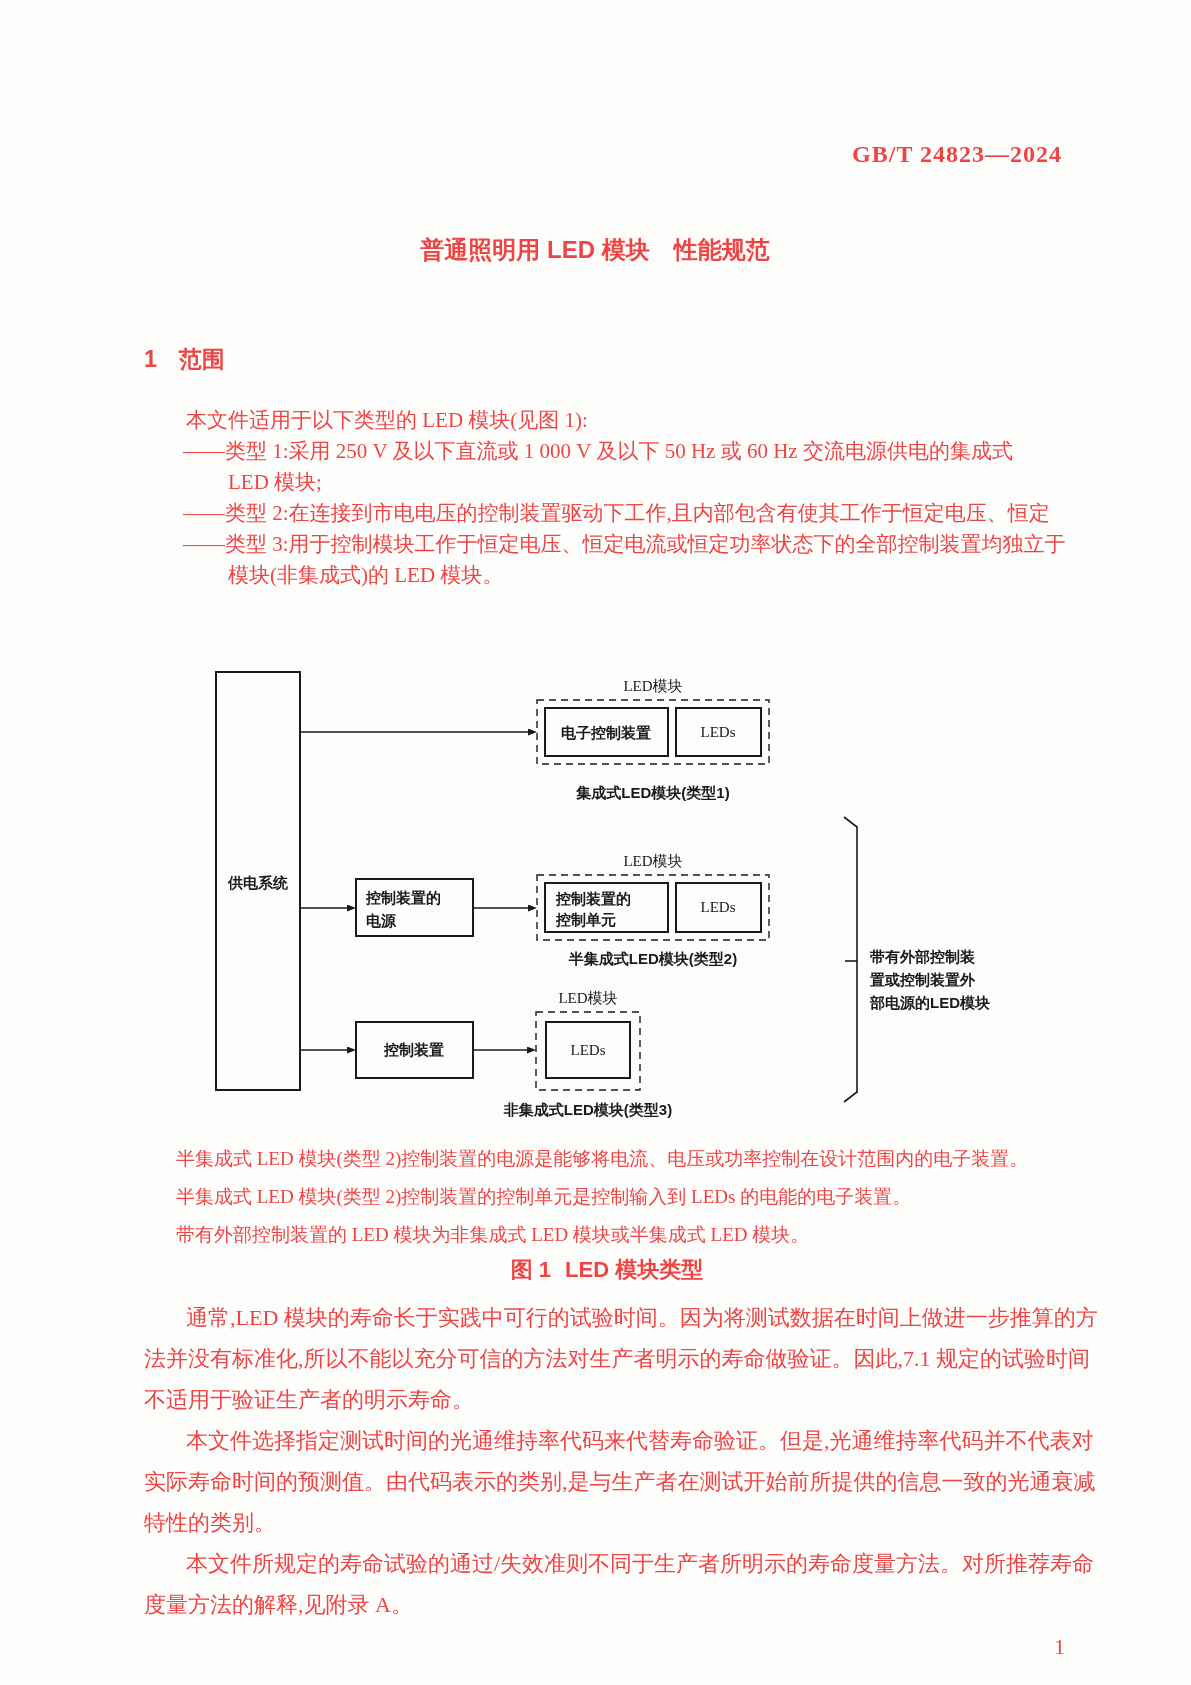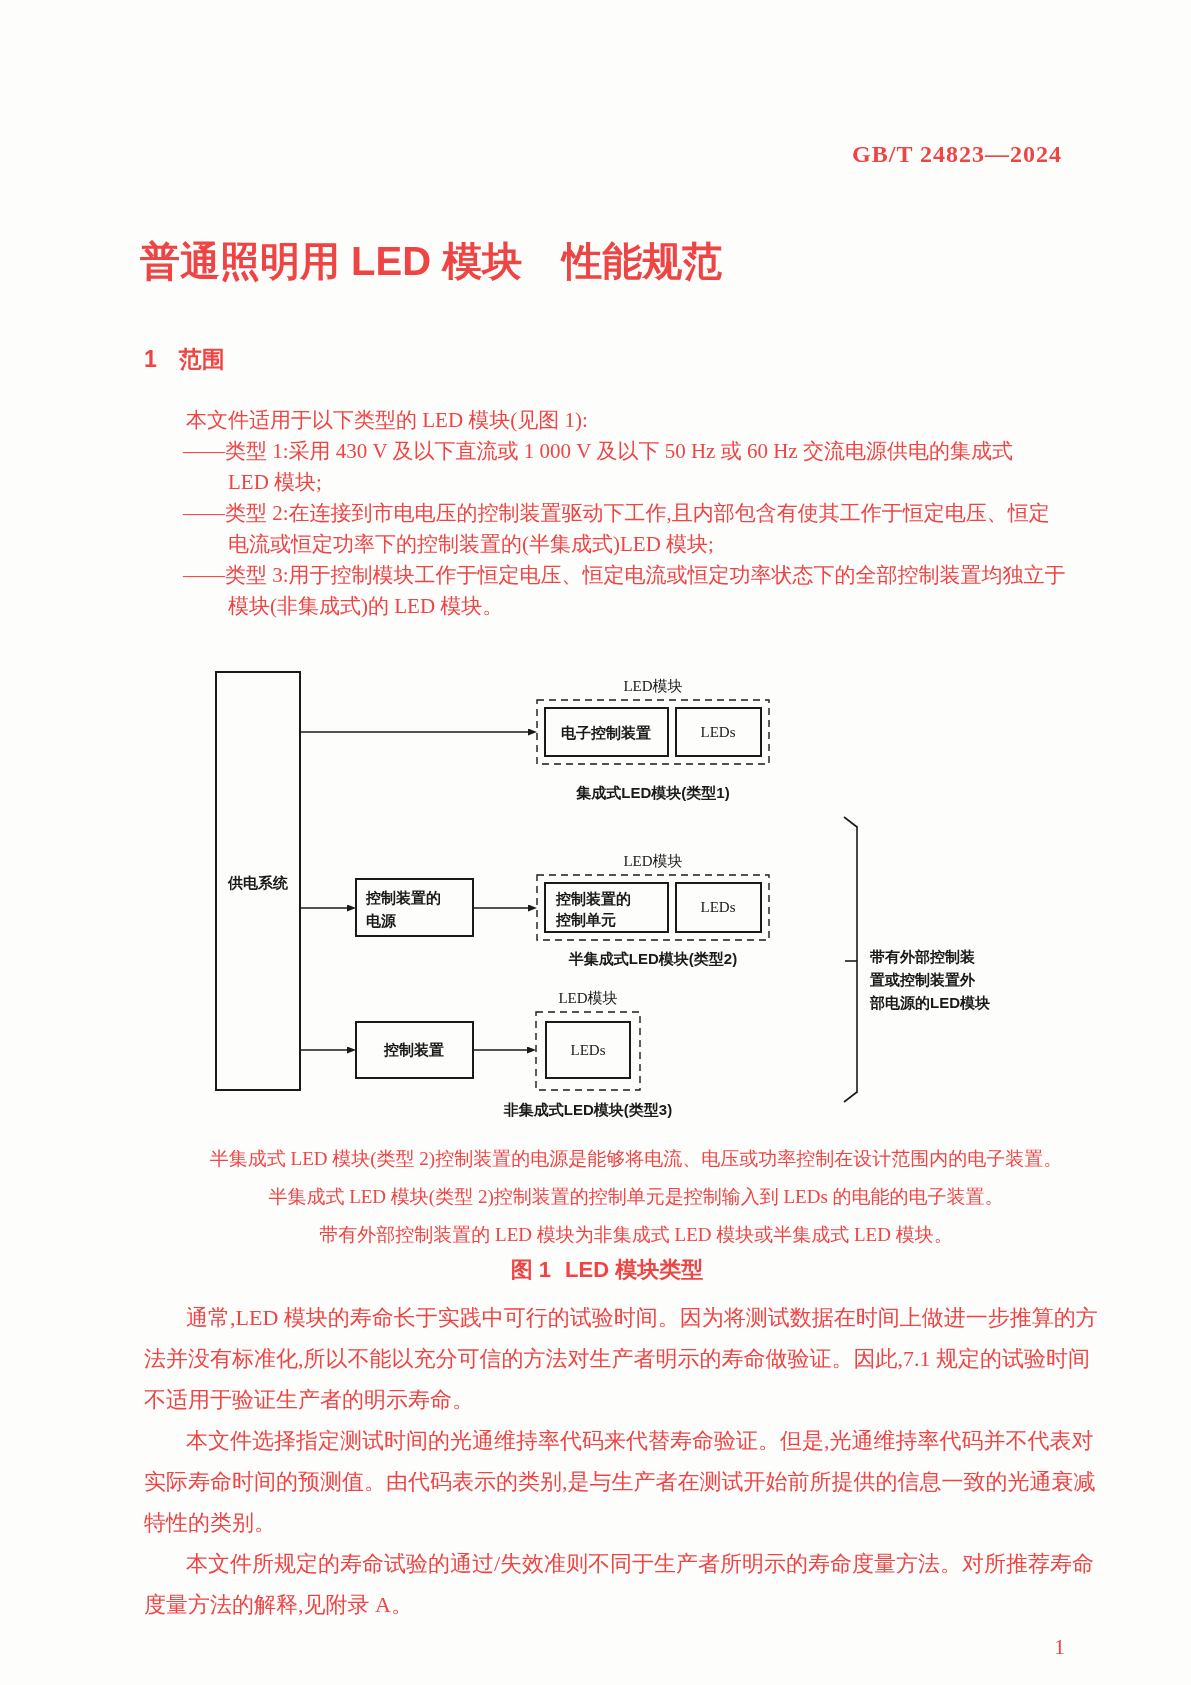--- a/index.html
+++ b/index.html
@@ -13,22 +13,23 @@
     font-family:"Liberation Serif","DejaVu Serif",serif;
     overflow:hidden;
   }
   .std-code{
     position:absolute;top:141px;right:129px;
     font-size:24px;font-weight:bold;
     letter-spacing:1px;
     font-family:"Liberation Serif","DejaVu Serif",serif;
   }
   .doc-title{
-    position:absolute;top:234px;left:140px;width:926px;
-    font-size:40px;font-weight:bold;
+    position:absolute;top:234px;left:132px;width:926px;
+    text-align:center;
+    font-size:24px;font-weight:bold;
     font-family:"Liberation Sans","DejaVu Sans",sans-serif;
   }
   .sec-heading{
     position:absolute;top:344px;left:144px;
     font-size:23px;font-weight:bold;
     font-family:"Liberation Sans","DejaVu Sans",sans-serif;
     text-align:center;
   }
   .sec-heading .sec-num{margin-right:22px;}
   .scope-block{
@@ -37,21 +38,21 @@
   }
   .scope-block .ln{white-space:nowrap;}
   .ln-indent1{padding-left:42px;}   
   .ln-dash{padding-left:39px;}      
   .ln-cont{padding-left:84px;}      
   .figure-svg{position:absolute;left:140px;top:660px;}
   .fig-notes{
     position:absolute;top:1140px;left:176px;width:920px;
     font-size:19px;line-height:38px;
   }
-  .fig-notes .ln{white-space:nowrap;text-align:center;}
+  .fig-notes .ln{white-space:nowrap;}
   .fig-caption{
     position:absolute;top:1255px;left:144px;width:926px;
     text-align:center;
     font-size:22px;font-weight:bold;
     font-family:"Liberation Sans","DejaVu Sans",sans-serif;
   }
   .fig-caption .cap-label{margin-right:14px;}
   .body-block{
     position:absolute;top:1297px;left:144px;width:940px;
     font-size:22px;line-height:41px;
@@ -88,24 +89,23 @@
   <div class="std-code">GB/T 24823—2024</div>
 
   <div class="doc-title">普通照明用 LED 模块　性能规范</div>
 
   <div class="sec-heading">
     <span class="sec-num">1</span><span>范围</span>
   </div>
 
   <div class="scope-block">
     <div class="ln ln-indent1">本文件适用于以下类型的 LED 模块(见图 1):</div>
-    <div class="ln ln-dash">——类型 1:采用 430 V 及以下直流或 1 000 V 及以下 50 Hz 或 60 Hz 交流电源供电的集成式</div>
+    <div class="ln ln-dash">——类型 1:采用 250 V 及以下直流或 1 000 V 及以下 50 Hz 或 60 Hz 交流电源供电的集成式</div>
     <div class="ln ln-cont">LED 模块;</div>
     <div class="ln ln-dash">——类型 2:在连接到市电电压的控制装置驱动下工作,且内部包含有使其工作于恒定电压、恒定</div>
-    <div class="ln ln-cont">电流或恒定功率下的控制装置的(半集成式)LED 模块;</div>
     <div class="ln ln-dash">——类型 3:用于控制模块工作于恒定电压、恒定电流或恒定功率状态下的全部控制装置均独立于</div>
     <div class="ln ln-cont">模块(非集成式)的 LED 模块。</div>
   </div>
 
   <svg class="figure-svg" width="920" height="465" viewBox="140 660 920 465">
     <defs>
       <marker id="arr" markerWidth="10" markerHeight="8" refX="0" refY="3.5" orient="auto" markerUnits="userSpaceOnUse">
         <path d="M0,0 L9,3.5 L0,7 Z" fill="#1a1a1a"></path>
       </marker>
     </defs>

